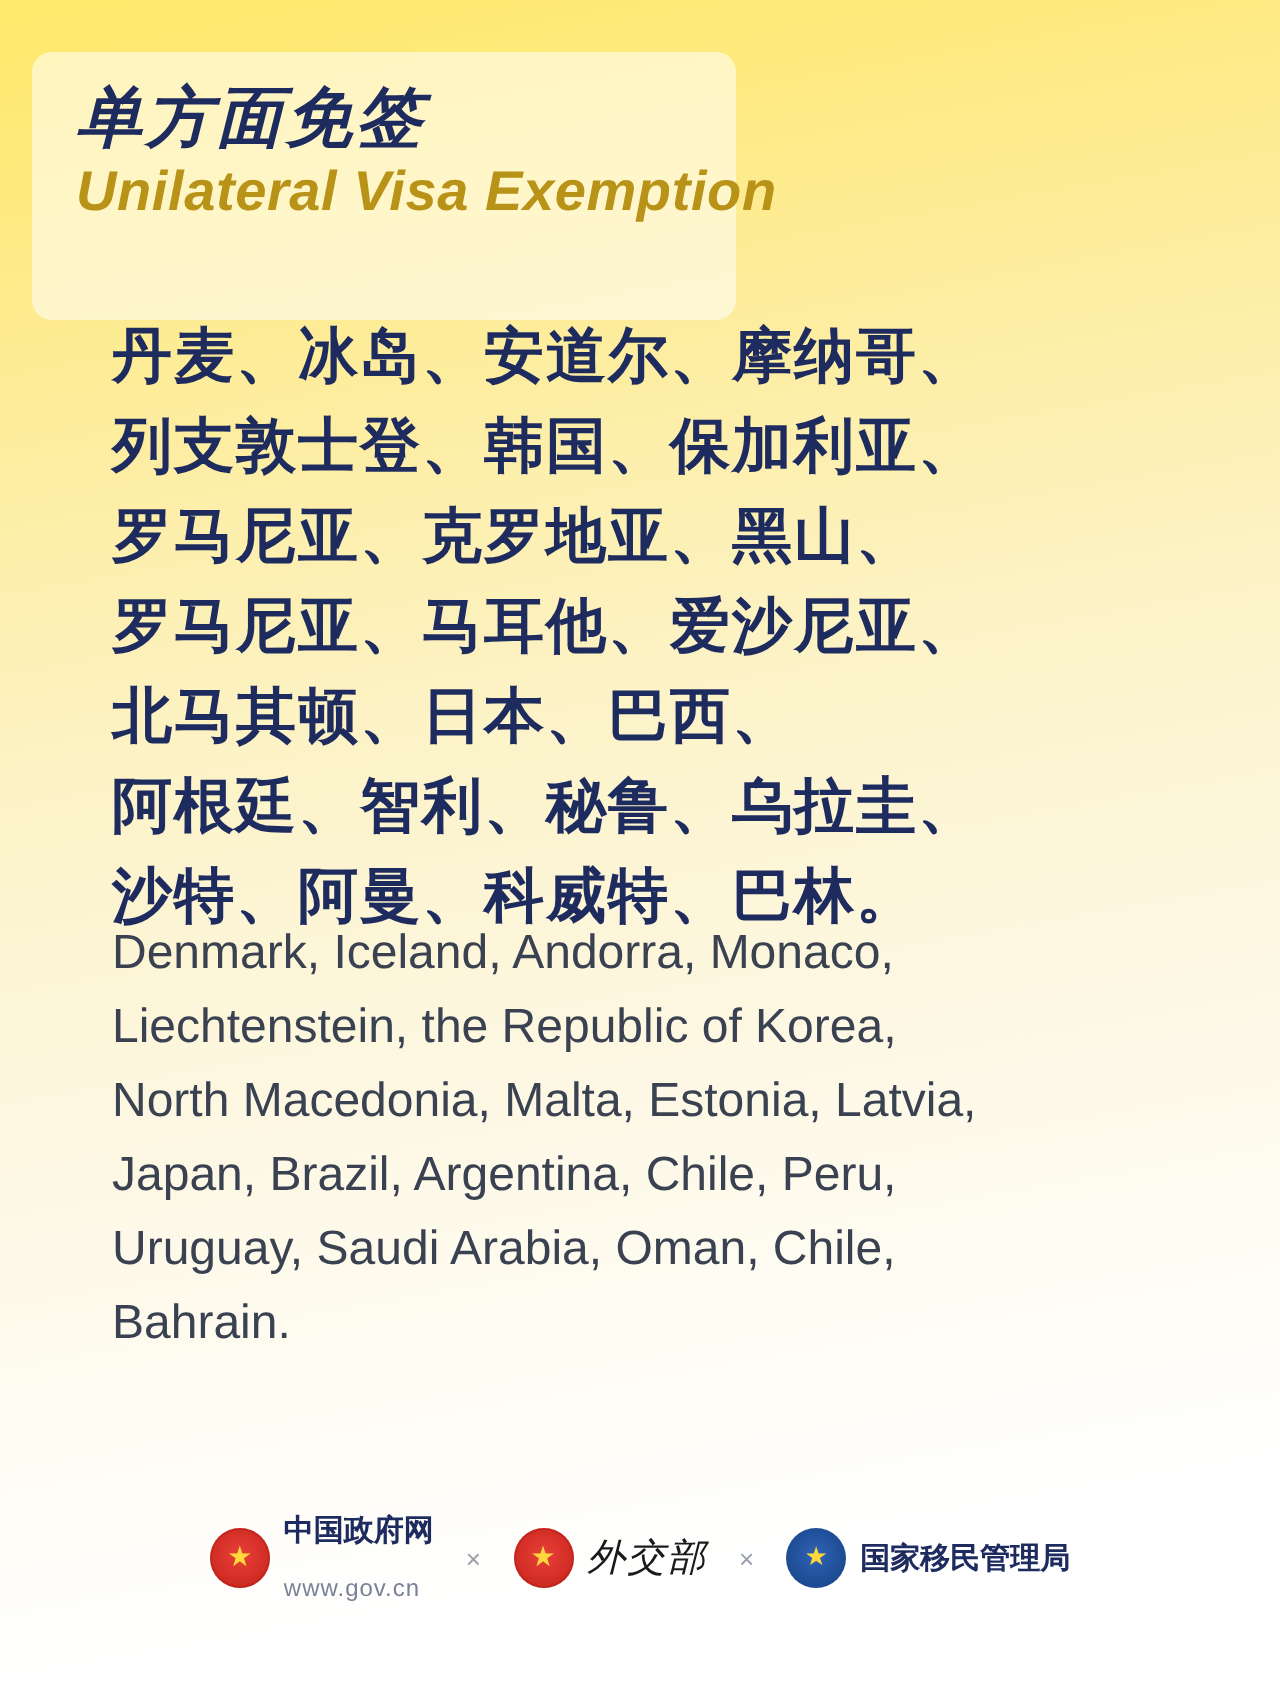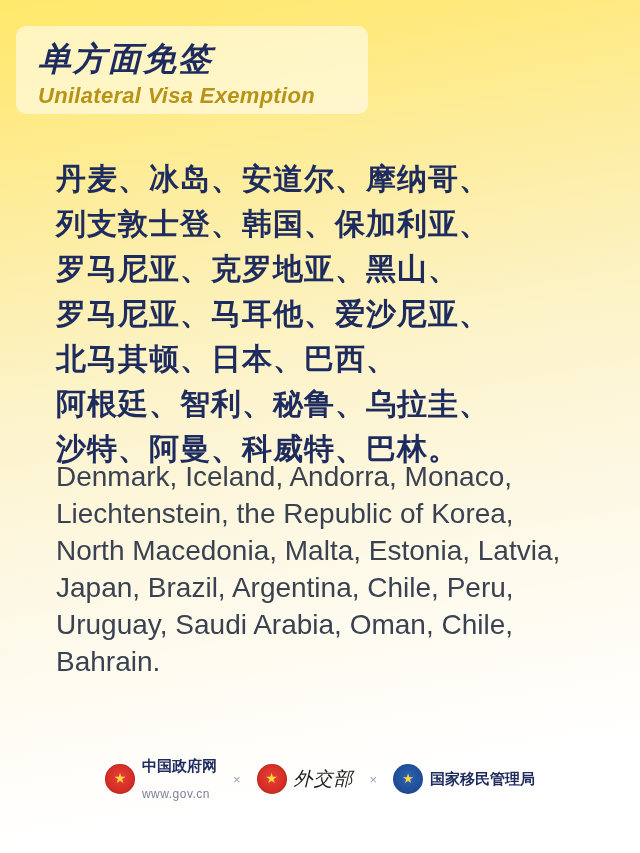--- a/index.html
+++ b/index.html
@@ -22,41 +22,41 @@
     background: linear-gradient(170deg, #ffe96b 0%, #ffe97a 8%, #fdeda0 24%, #fcf3c8 42%, #fdf7e0 58%, #fefbf0 72%, #ffffff 88%, #ffffff 100%);
     overflow: hidden;
   }
 
   
   .header-badge {
     position: absolute;
     left: 16px;
     top: 26px;
     width: 352px;
-    height: 88px;
+    height: 134px;
     background: rgba(255, 255, 255, 0.55);
     border-radius: 10px;
     text-decoration: underline;
   }
   .header-inner {
     position: absolute;
     left: 22px;
     top: 12px;
   }
   .title-cn {
     font-size: 33px;
     font-weight: bold;
     font-style: italic;
     color: #1d2b5e;
     letter-spacing: 2px;
     line-height: 42px;
     white-space: nowrap;
   }
   .title-en {
-    font-size: 22px;
+    font-size: 28px;
     font-weight: bold;
     font-style: italic;
     color: #b89318;
     letter-spacing: 0.3px;
     line-height: 32px;
     white-space: nowrap;
   }
 
   
   .cn-list {
@@ -73,21 +73,21 @@
   .cn-list .ln {
     white-space: nowrap;
   }
 
   
   .en-list {
     position: absolute;
     left: 56px;
     top: 458px;
     width: 560px;
-    font-size: 28px;
+    font-size: 24px;
     color: #3a4252;
     line-height: 37px;
   }
   .en-list .ln {
     white-space: nowrap;
   }
 
   
   .footer {
     position: absolute;

